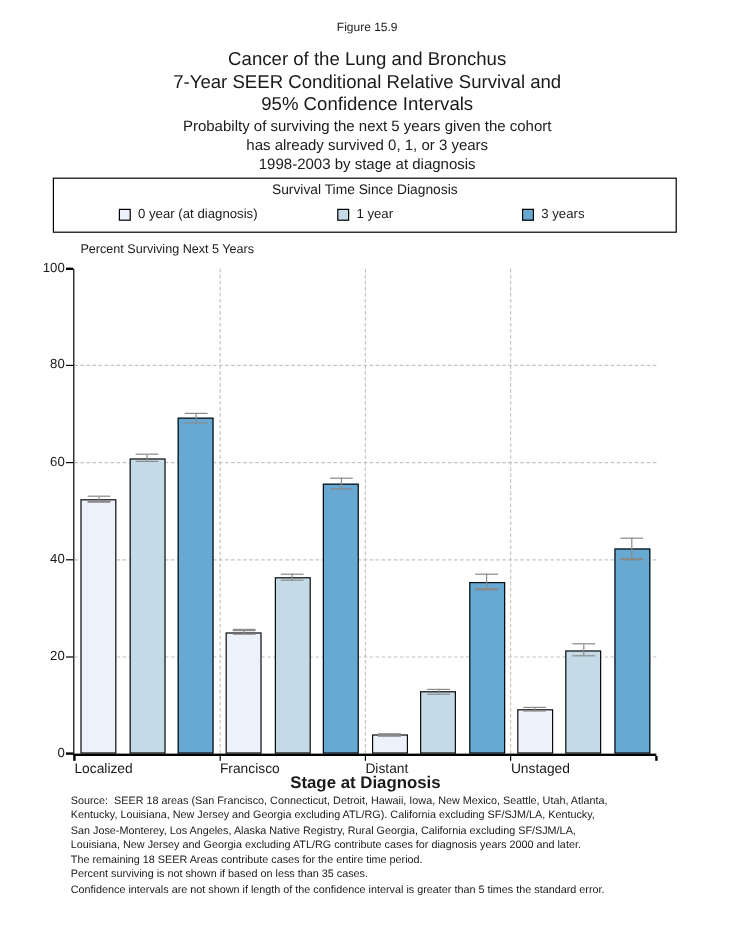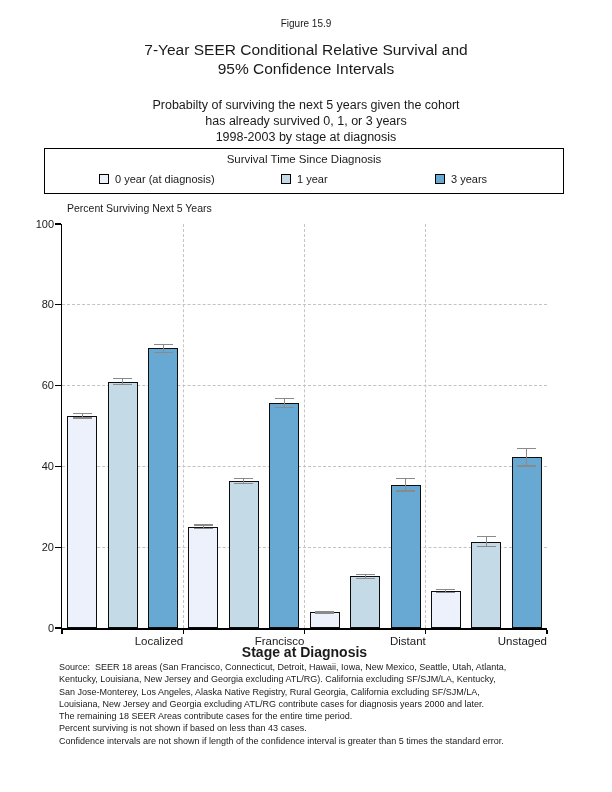--- a/index.html
+++ b/index.html
@@ -15,34 +15,35 @@
     top:148px;left:44px;width:520px;height:46px;border:1.6px solid #000;box-sizing:border-box;
   }
   #legend-title{position:absolute;top:4px;left:0;width:100%;text-align:center;font-size:11.5px;}
   .legend-item{position:absolute;top:24px;font-size:11px;display:flex;align-items:center;gap:6px;}
   .legend-swatch{width:10px;height:10px;border:1.2px solid #000;box-sizing:border-box;display:inline-block;}
   #legend-item-0{left:54px;}
   #legend-item-1{left:236px;}
   #legend-item-2{left:390px;}
   #chart-layer{top:0;left:0;width:612px;height:792px;}
   .ytick-label{position:absolute;width:36px;text-align:right;font-size:11px;}
-  .cat-label{position:absolute;text-align:right;font-size:11.5px;}
+  .cat-label{position:absolute;text-align:left;font-size:11.5px;}
   #ylabel-inner{top:202px;left:67px;font-size:10.5px;}
   #xaxis-title{top:644px;left:62px;width:485px;text-align:center;font-size:14px;font-weight:bold;}
   #footnotes{top:661px;left:59px;width:505px;font-size:9px;line-height:12.3px;}
   .footline{white-space:pre-wrap;}
 </style>
 </head>
 <body>
 
 <div id="page">
 
   <div class="abs" id="figure-label">Figure 15.9</div>
 
   <div class="abs" id="title-block">
+    <div>Cancer of the Lung and Bronchus</div>
     <div>7-Year SEER Conditional Relative Survival and</div>
     <div>95% Confidence Intervals</div>
   </div>
 
   <div class="abs" id="subtitle-block">
     <div>Probabilty of surviving the next 5 years given the cohort</div>
     <div>has already survived 0, 1, or 3 years</div>
     <div>1998-2003 by stage at diagnosis</div>
   </div>
 
@@ -144,17 +145,17 @@
       <div class="cat-label" style="position: absolute; left: 304.5px; top: 635px; width: 121.25px;">Distant</div>
       <div class="cat-label" style="position: absolute; left: 425.75px; top: 635px; width: 121.25px;">Unstaged</div>
     </div>
 
   <div class="abs" id="footnotes">
     <div class="footline">Source:  SEER 18 areas (San Francisco, Connecticut, Detroit, Hawaii, Iowa, New Mexico, Seattle, Utah, Atlanta,</div>
     <div class="footline">Kentucky, Louisiana, New Jersey and Georgia excluding ATL/RG). California excluding SF/SJM/LA, Kentucky,</div>
     <div class="footline">San Jose-Monterey, Los Angeles, Alaska Native Registry, Rural Georgia, California excluding SF/SJM/LA,</div>
     <div class="footline">Louisiana, New Jersey and Georgia excluding ATL/RG contribute cases for diagnosis years 2000 and later.</div>
     <div class="footline">The remaining 18 SEER Areas contribute cases for the entire time period.</div>
-    <div class="footline">Percent surviving is not shown if based on less than 43 cases.</div>
+    <div class="footline">Percent surviving is not shown if based on less than 35 cases.</div>
     <div class="footline">Confidence intervals are not shown if length of the confidence interval is greater than 5 times the standard error.</div>
   </div>
 
 </div>
 
 </body></html>

